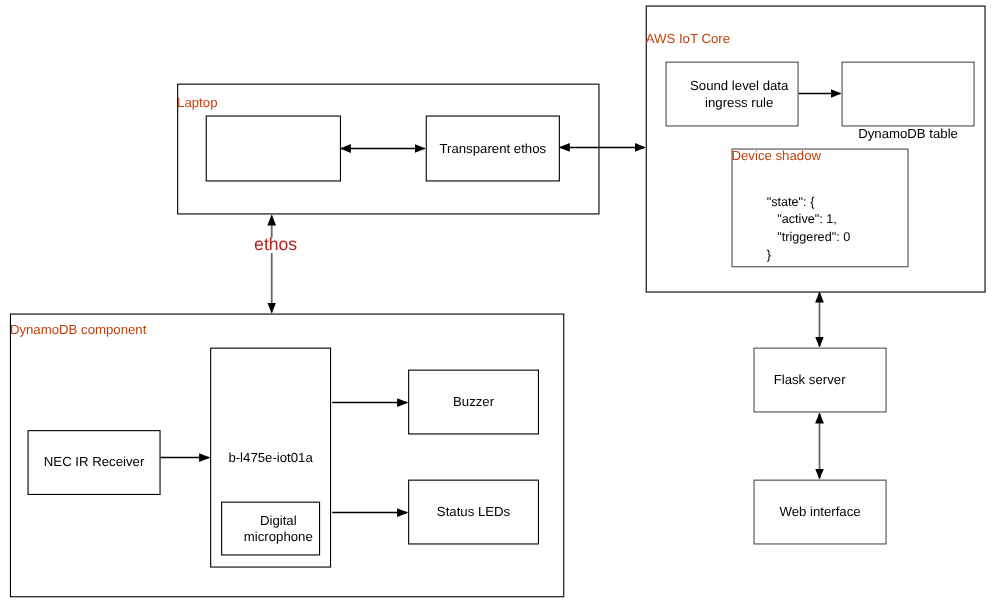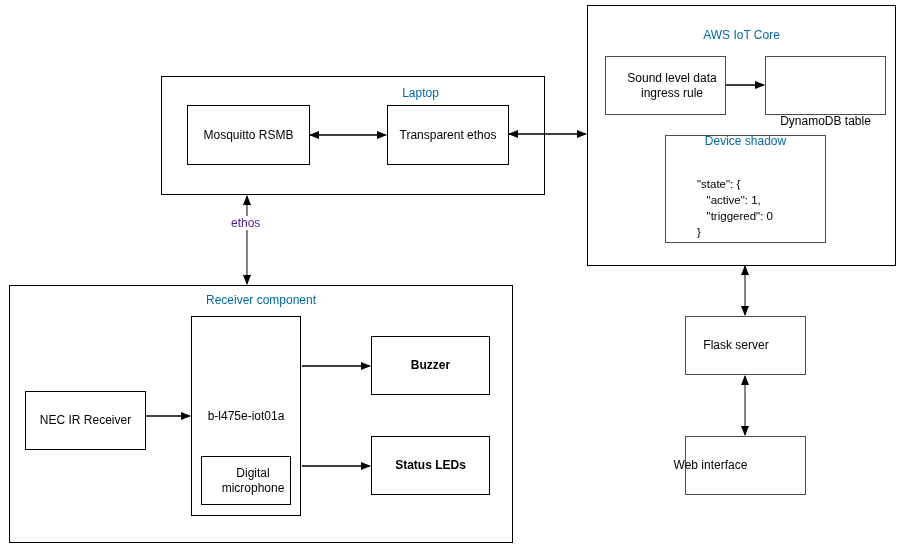--- a/index.html
+++ b/index.html
@@ -22,42 +22,42 @@
     position: absolute;
     box-sizing: border-box;
     border: 1px solid #000000;
     background: transparent;
   }
   .box.gray {
     border: 1px solid #4d4d4d;
   }
   .grouplabel {
     position: absolute;
-    text-align: center;
+    text-align: left;
     font-size: 12px;
-    color: #0369a1;
+    color: #c2410c;
     line-height: 14px;
     white-space: nowrap;
   }
   .boxlabel {
     position: absolute;
     display: flex;
     align-items: center;
     justify-content: center;
     text-align: center;
     font-size: 12px;
     color: #000000;
     line-height: 15px;
     box-sizing: border-box;
     pointer-events: none;
   }
   .edgelabel {
     position: absolute;
-    font-size: 12px;
-    color: #4c1d95;
+    font-size: 16px;
+    color: #b91c1c;
     background: #ffffff;
     padding: 0 3px;
     white-space: nowrap;
     line-height: 14px;
   }
   .json-block {
     position: absolute;
     font-size: 11.5px;
     color: #000000;
     line-height: 16px;
@@ -107,24 +107,23 @@
     <line x1="745" y1="376" x2="745" y2="435" stroke="#666666" stroke-width="1.6" marker-end="url(#ah-gray)" marker-start="url(#ah-gray-start)"></line>
 
     <line x1="146" y1="416" x2="190" y2="416" stroke="#000000" stroke-width="1.4" marker-end="url(#ah-black)"></line>
 
     <line x1="302" y1="366" x2="370" y2="366" stroke="#000000" stroke-width="1.4" marker-end="url(#ah-black)"></line>
 
     <line x1="302" y1="466" x2="370" y2="466" stroke="#000000" stroke-width="1.4" marker-end="url(#ah-black)"></line>
   </svg>
 
   <div class="box" style="left:161px; top:76px; width:384px; height:119px;"></div>
-  <div class="grouplabel" style="left:161px; top:86px; width:423px;padding-left:48px;">Laptop</div>
+  <div class="grouplabel" style="left:161px; top:86px; width:423px;">Laptop</div>
 
   <div class="box" style="left:187px; top:105px; width:123px; height:60px;"></div>
-  <div class="boxlabel" style="left:187px; top:105px; width:123px; height:60px;">Mosquitto RSMB</div>
 
   <div class="box" style="left:387px; top:105px; width:122px; height:60px;"></div>
   <div class="boxlabel" style="left:387px; top:105px; width:122px; height:60px;">Transparent ethos</div>
 
   <div class="box" style="left:587px; top:5px; width:309px; height:261px;"></div>
   <div class="grouplabel" style="left:587px; top:28px; width:309px;">AWS IoT Core</div>
 
   <div class="box gray" style="left:605px; top:56px; width:121px; height:59px;"></div>
   <div class="boxlabel" style="left:607px; top:56px; width:130px; height:59px; padding:16px 4px;">Sound level data ingress rule</div>
 
@@ -135,35 +134,35 @@
   <div class="grouplabel" style="left:665px; top:134px; width:161px;">Device shadow</div>
   <div class="json-block" style="left:697px; top:176px; width:130px;">"state": {
    "active": 1,
    "triggered": 0
 }</div>
 
   <div class="box gray" style="left:685px; top:316px; width:121px; height:59px;"></div>
   <div class="boxlabel" style="left:685px; top:316px; width:102px; height:59px;">Flask server</div>
 
   <div class="box gray" style="left:685px; top:436px; width:121px; height:59px;"></div>
-  <div class="boxlabel" style="left:650px; top:436px; width:121px; height:59px;">Web interface</div>
+  <div class="boxlabel" style="left:685px; top:436px; width:121px; height:59px;">Web interface</div>
 
   <div class="box" style="left:9px; top:285px; width:504px; height:258px;"></div>
-  <div class="grouplabel" style="left:9px; top:293px; width:504px;">Receiver component</div>
+  <div class="grouplabel" style="left:9px; top:293px; width:504px;">DynamoDB component</div>
 
   <div class="box" style="left:25px; top:391px; width:121px; height:59px;"></div>
   <div class="boxlabel" style="left:25px; top:391px; width:121px; height:59px;border-radius:18px;">NEC IR Receiver</div>
 
   <div class="box" style="left:191px; top:316px; width:110px; height:200px;"></div>
   <div class="boxlabel" style="left:191px; top:396px; width:110px; height:40px;">b-l475e-iot01a</div>
 
   <div class="box" style="left:201px; top:456px; width:90px; height:49px;"></div>
   <div class="boxlabel" style="left:201px; top:456px; width:104px; height:49px; padding:0 4px;">Digital microphone</div>
 
   <div class="box" style="left:371px; top:336px; width:119px; height:59px;"></div>
-  <div class="boxlabel" style="left:371px; top:336px; width:119px; height:59px;font-weight:bold;">Buzzer</div>
+  <div class="boxlabel" style="left:371px; top:336px; width:119px; height:59px;">Buzzer</div>
 
   <div class="box" style="left:371px; top:436px; width:119px; height:59px;"></div>
-  <div class="boxlabel" style="left:371px; top:436px; width:119px; height:59px;font-weight:bold;">Status LEDs</div>
+  <div class="boxlabel" style="left:371px; top:436px; width:119px; height:59px;">Status LEDs</div>
 
   <div class="edgelabel" style="left:228px; top:216px;">ethos</div>
 
 </div>
 
 </body></html>

